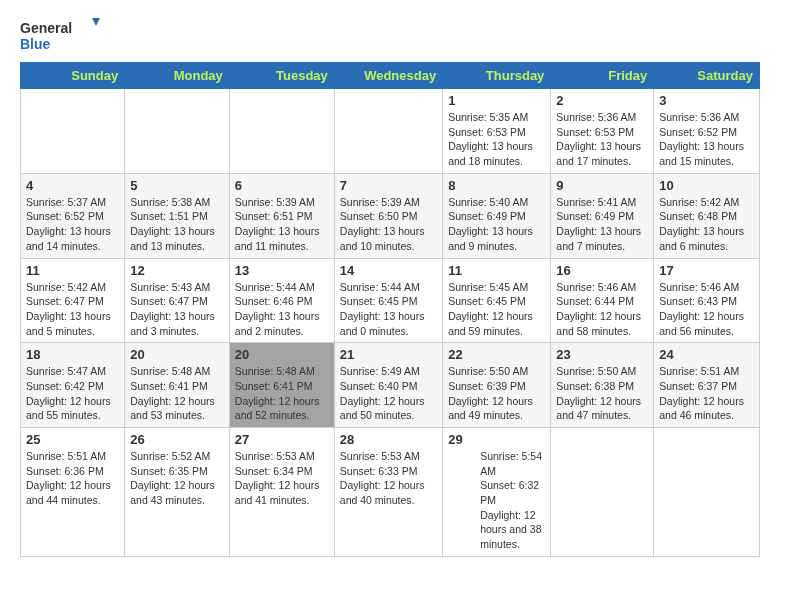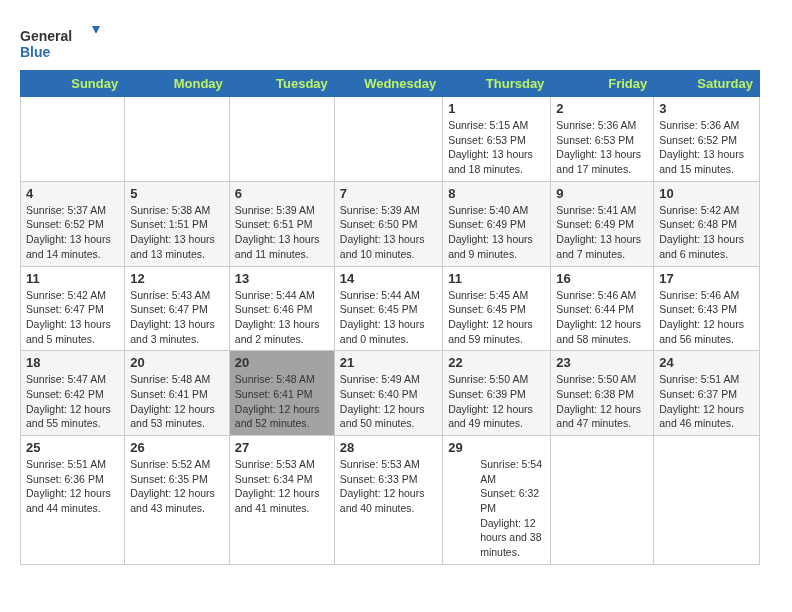--- a/index.html
+++ b/index.html
@@ -1,17 +1,17 @@
 <!DOCTYPE html>
 <html><head>
   <meta charset="utf-8">
   <style>
     * { box-sizing: border-box; margin: 0; padding: 0; }
     body { font-family: Arial, sans-serif; background: #fff; width: 792px; min-height: 612px; }
-    .page { width: 780px; padding: 24px 20px 10px; }
+    .page { width: 780px; padding: 16px 20px 10px; }
     .header-top { display: flex; align-items: flex-start; justify-content: space-between; margin-bottom: 4px; }
     .logo { display: flex; align-items: center; gap: 4px; }
     .title-block { text-align: right; }
     .main-title { font-size: 36px; font-weight: normal; color: #333; line-height: 1.1; }
     .sub-title { font-size: 15px; color: #333; font-weight: bold; }
     .calendar { width: 100%; border-collapse: collapse; margin-top: 6px; }
     .calendar th { background: #2a6db5; color: #bef264; text-align: right; padding: 5px 6px; font-size: 13px; border: 1px solid #2a6db5; }
     .calendar td { border: 1px solid #ccc; vertical-align: top; padding: 4px 5px; width: 113px; min-height: 80px; font-size: 11px; color: #333; background: #fff; }
     .calendar tr:nth-child(even) td { background: #f5f5f5; }
     .day-num { font-size: 13px; font-weight: bold; display: block; margin-bottom: 2px; }
@@ -49,21 +49,21 @@
         </tr>
     </thead>
     <tbody id="calendar-body">
         <tr>
           <td class="empty"></td>
           <td class="empty"></td>
           <td class="empty"></td>
           <td class="empty"></td>
           <td>
             <span class="day-num">1</span>
-            <div class="day-info" style="white-space: pre-line;">Sunrise: 5:15 AM
+            <div class="day-info" style="white-space: pre-line;">Sunrise: 5:35 AM
 Sunset: 6:53 PM
 Daylight: 13 hours and 18 minutes.</div>
           </td>
           <td>
             <span class="day-num">2</span>
             <div class="day-info" style="white-space: pre-line;">Sunrise: 5:36 AM
 Sunset: 6:53 PM
 Daylight: 13 hours and 17 minutes.</div>
           </td>
           <td>

